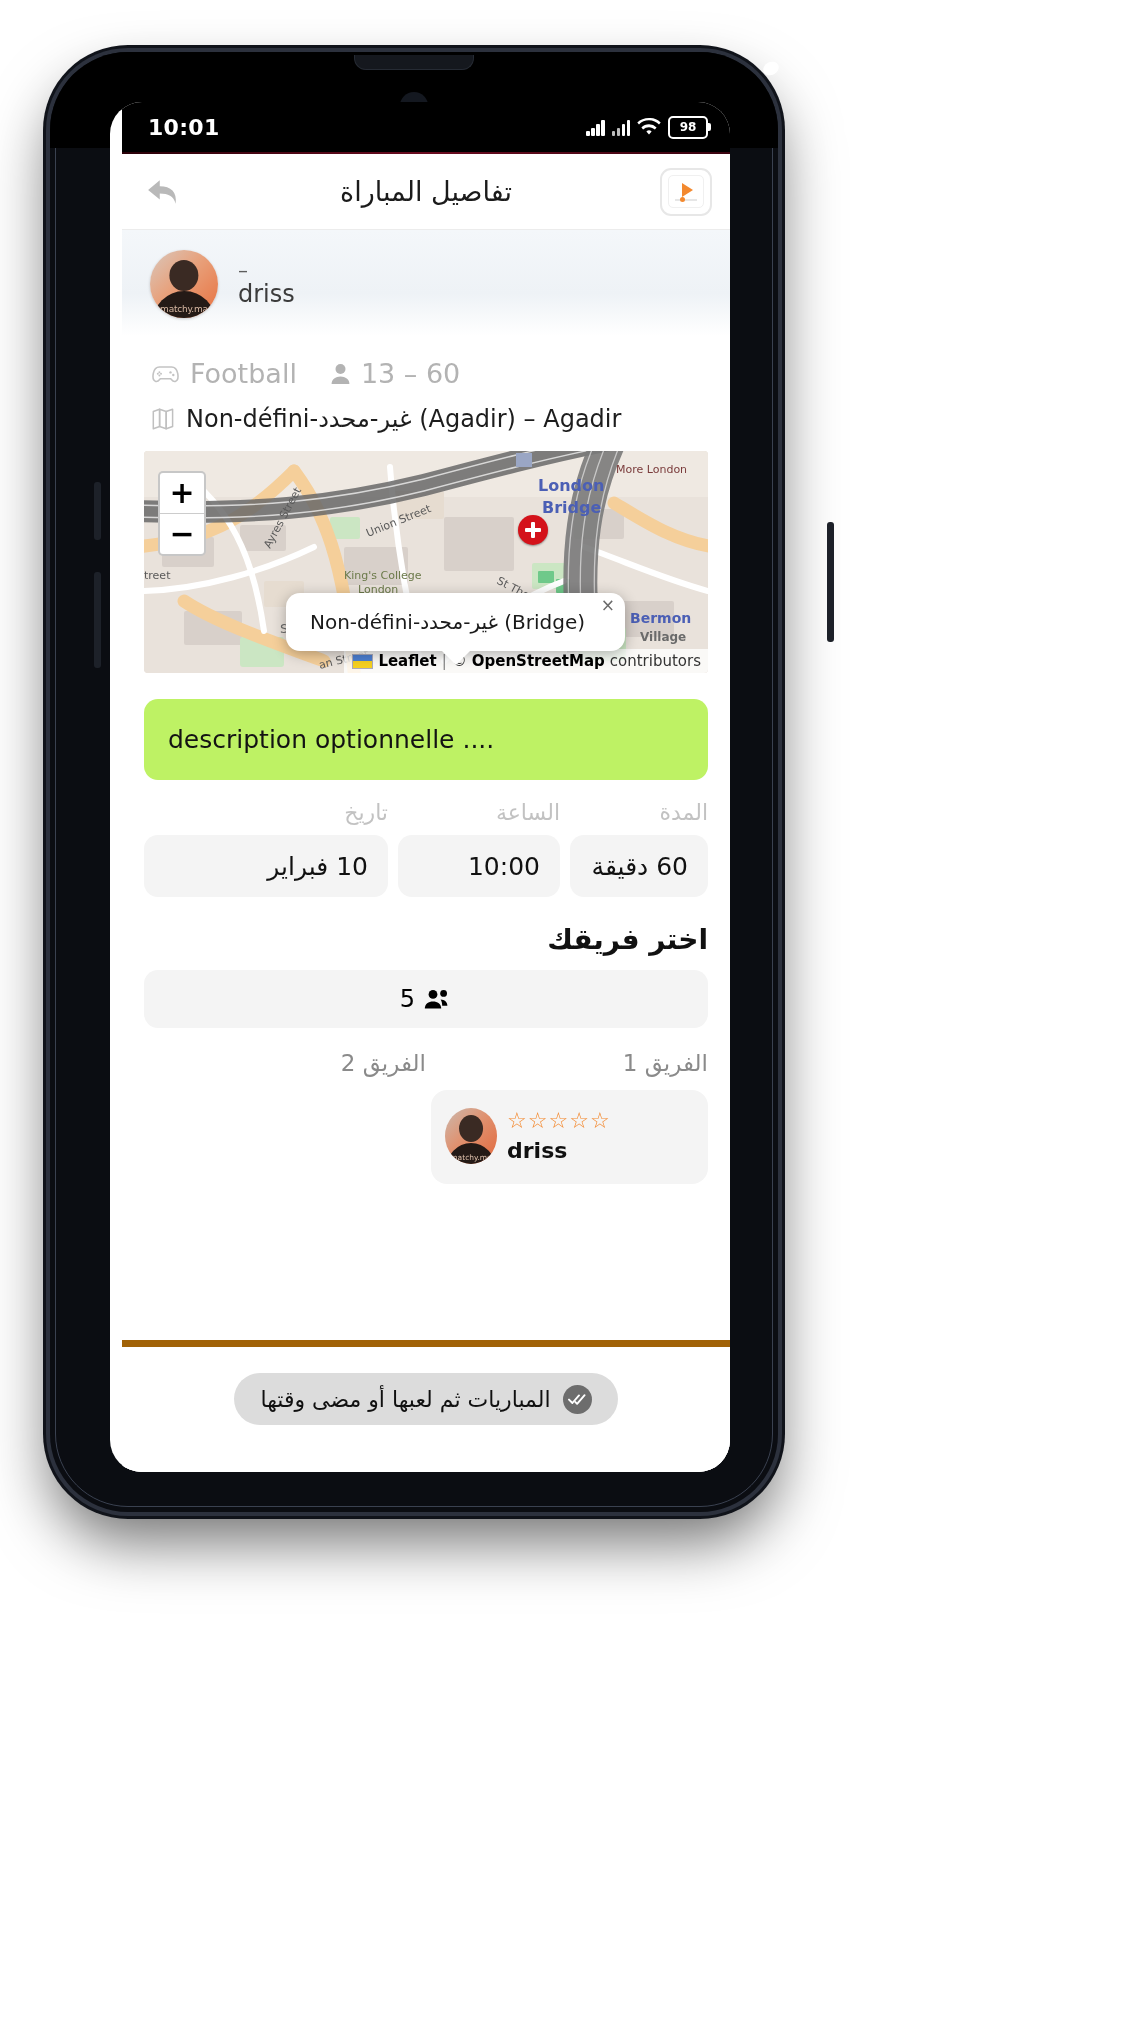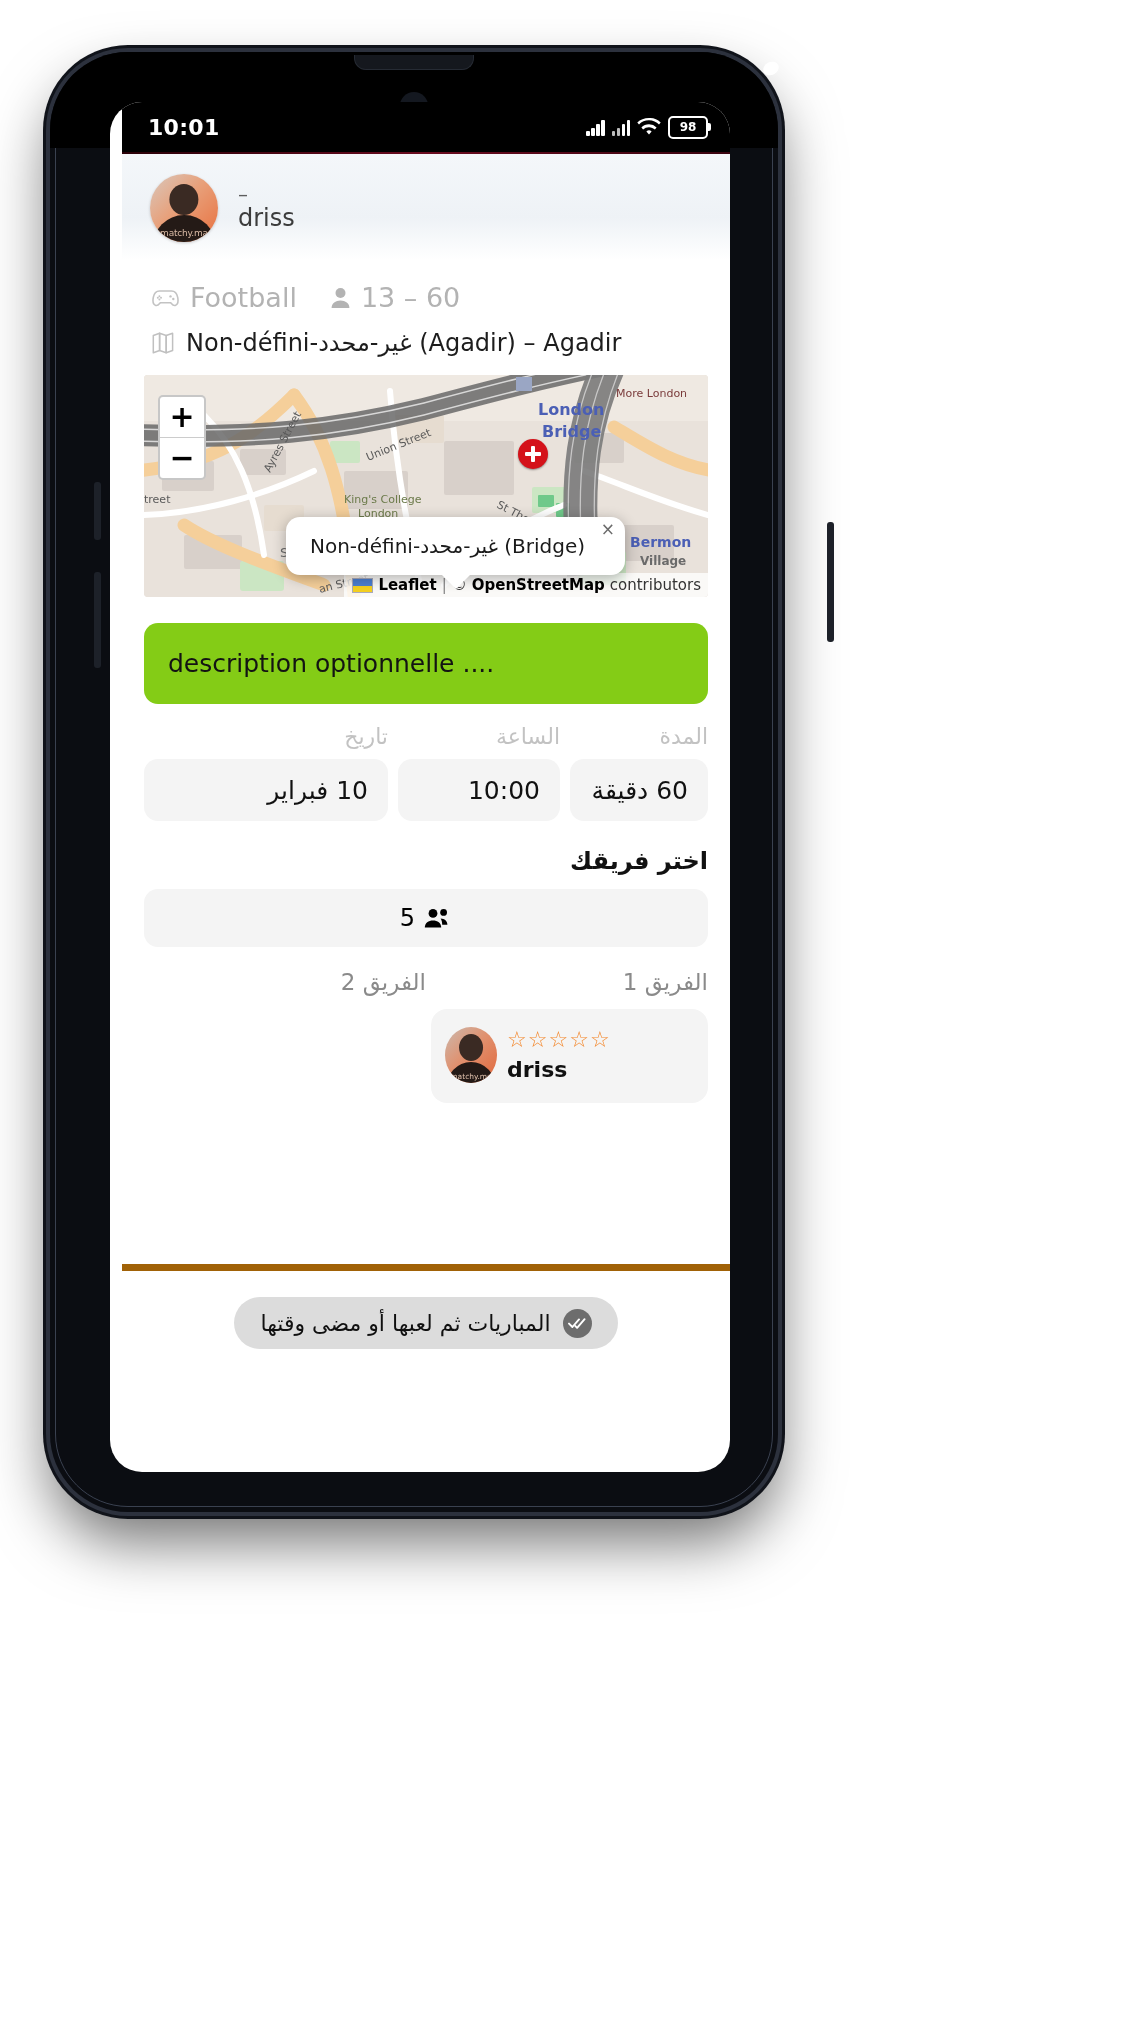--- a/index.html
+++ b/index.html
@@ -424,21 +424,21 @@
     width: 19px; height: 13px;
     background: linear-gradient(180deg,#4c7fd1 0%,#4c7fd1 50%,#f5d020 50%,#f5d020 100%);
     border: 1px solid #aab;
   }
   .map-attr a { color: #000000; text-decoration: none; font-weight: bold; }
   .map-attr .sep { color: #888; }
 
   
   .desc-box {
     margin: 26px 22px 0 22px;
-    background: #84cc16;
+    background: #bef264;
     border-radius: 14px;
     padding: 26px 24px;
     font-size: 25px;
     color: #131313;
     direction: ltr;
   }
 
   
   .dtd-labels {
     display: flex;
@@ -468,21 +468,21 @@
     color: #111;
   }
   .v-dur { width: 138px; }
   .v-time { width: 162px; }
   .v-date { flex: 1; }
 
   
   .choose-team-title {
     margin: 26px 22px 0 22px;
     direction: rtl;
-    font-size: 24px;
+    font-size: 28px;
     font-weight: bold;
     color: #111;
   }
   .counter-box {
     margin: 14px 22px 0 22px;
     background: #f4f4f4;
     border-radius: 14px;
     height: 58px;
     display: flex;
     align-items: center;
@@ -622,20 +622,32 @@
             <path d="M12 9.2c2.3 0 4.4.9 5.9 2.4l1.7-2.1A11.3 11.3 0 0 0 12 6.3c-2.9 0-5.6 1.1-7.6 3.2l1.7 2.1A8.2 8.2 0 0 1 12 9.2z" fill="#fff"></path>
             <path d="M12 2.3c3.9 0 7.5 1.6 10 4.2l1.7-2.1A16.2 16.2 0 0 0 12 0C7.4 0 3.2 1.7.3 4.4L2 6.5A13.6 13.6 0 0 1 12 2.3z" fill="#fff"></path>
           </svg>
           <span class="battery">
             <span>98</span>
           </span>
         </div>
       </div>
       <div class="red-hairline"></div>
 
+      <div class="app-header">
+        <svg class="back-icon" viewBox="0 0 34 32">
+          <path d="M13 5 L2 14 L13 23 L13 17.5 C21 17.5 26 20 28 27 C29.5 16 23.5 10.5 13 10.5 Z" fill="#b9b9b9"></path>
+        </svg>
+        <div class="header-title">تفاصيل المباراة</div>
+        <div class="video-btn">
+          <div class="video-btn-inner">
+            <span class="play-tri"></span>
+            <span class="vb-line"></span>
+          </div>
+        </div>
+      </div>
 
       <div class="app-body">
 
         <div class="profile-strip">
           <div class="avatar">
             <span class="head"></span>
             <span class="body"></span>
             <span class="wm">matchy.ma</span>
           </div>
           <div class="profile-text">

